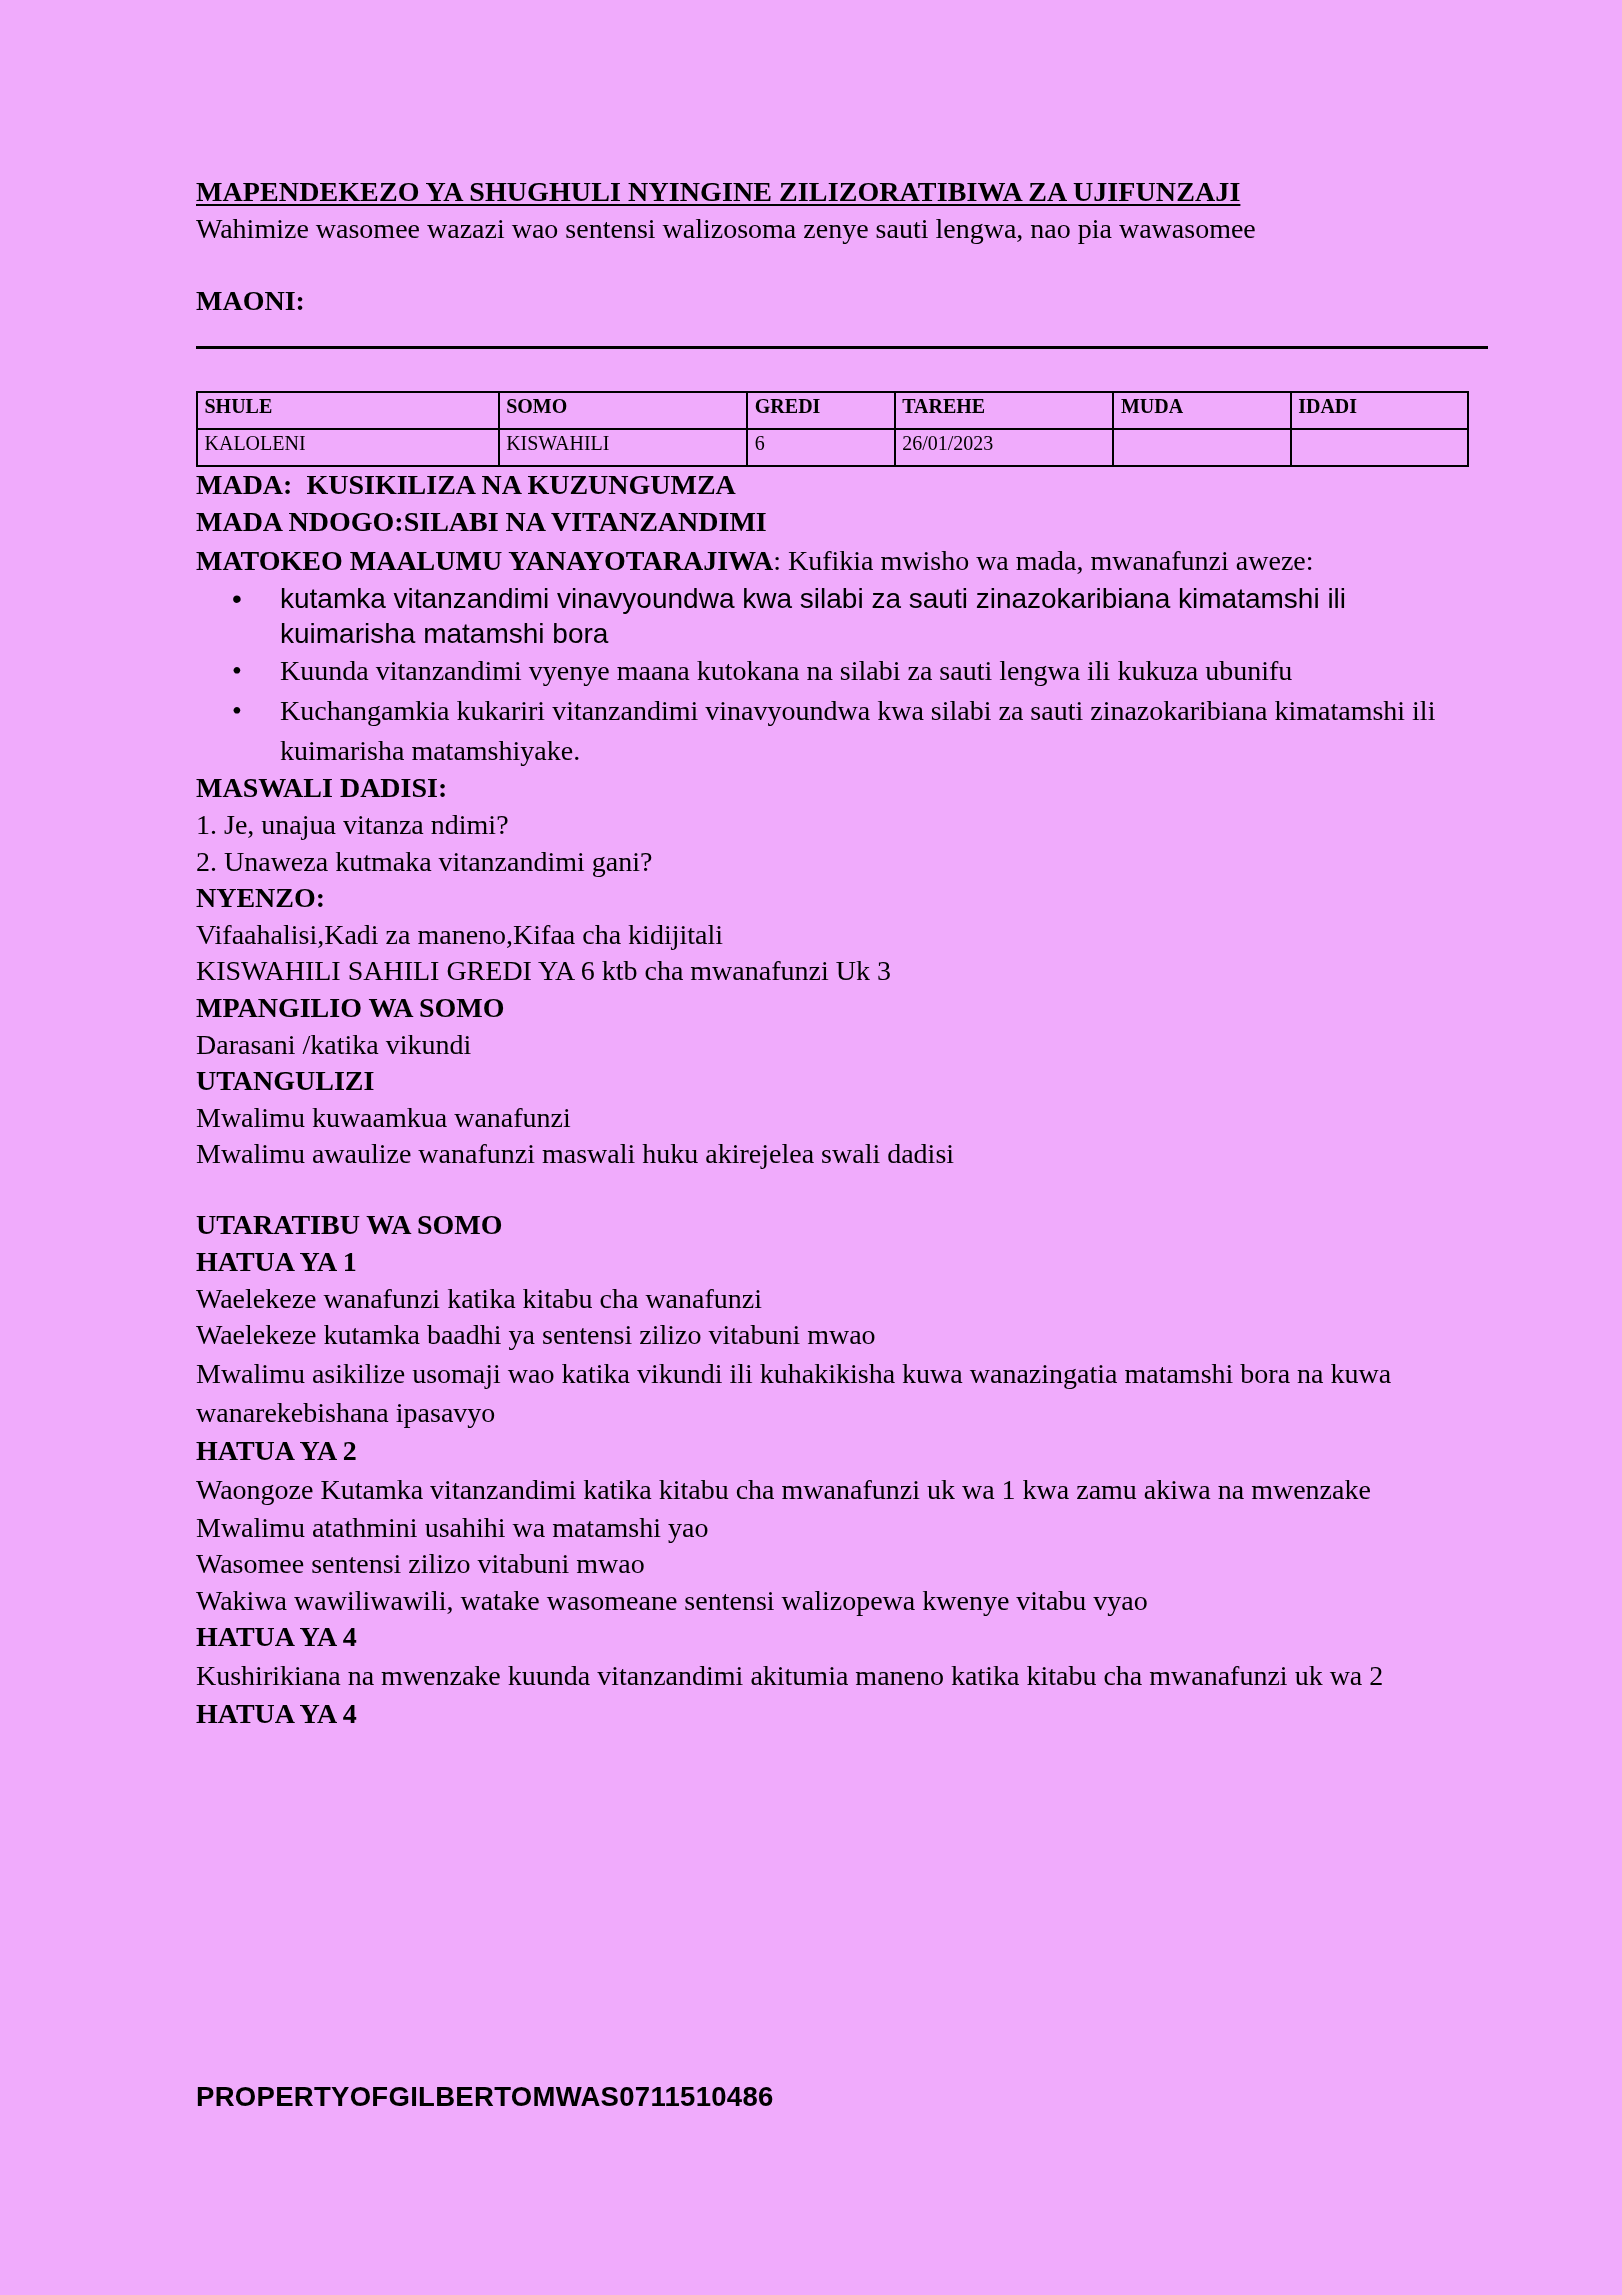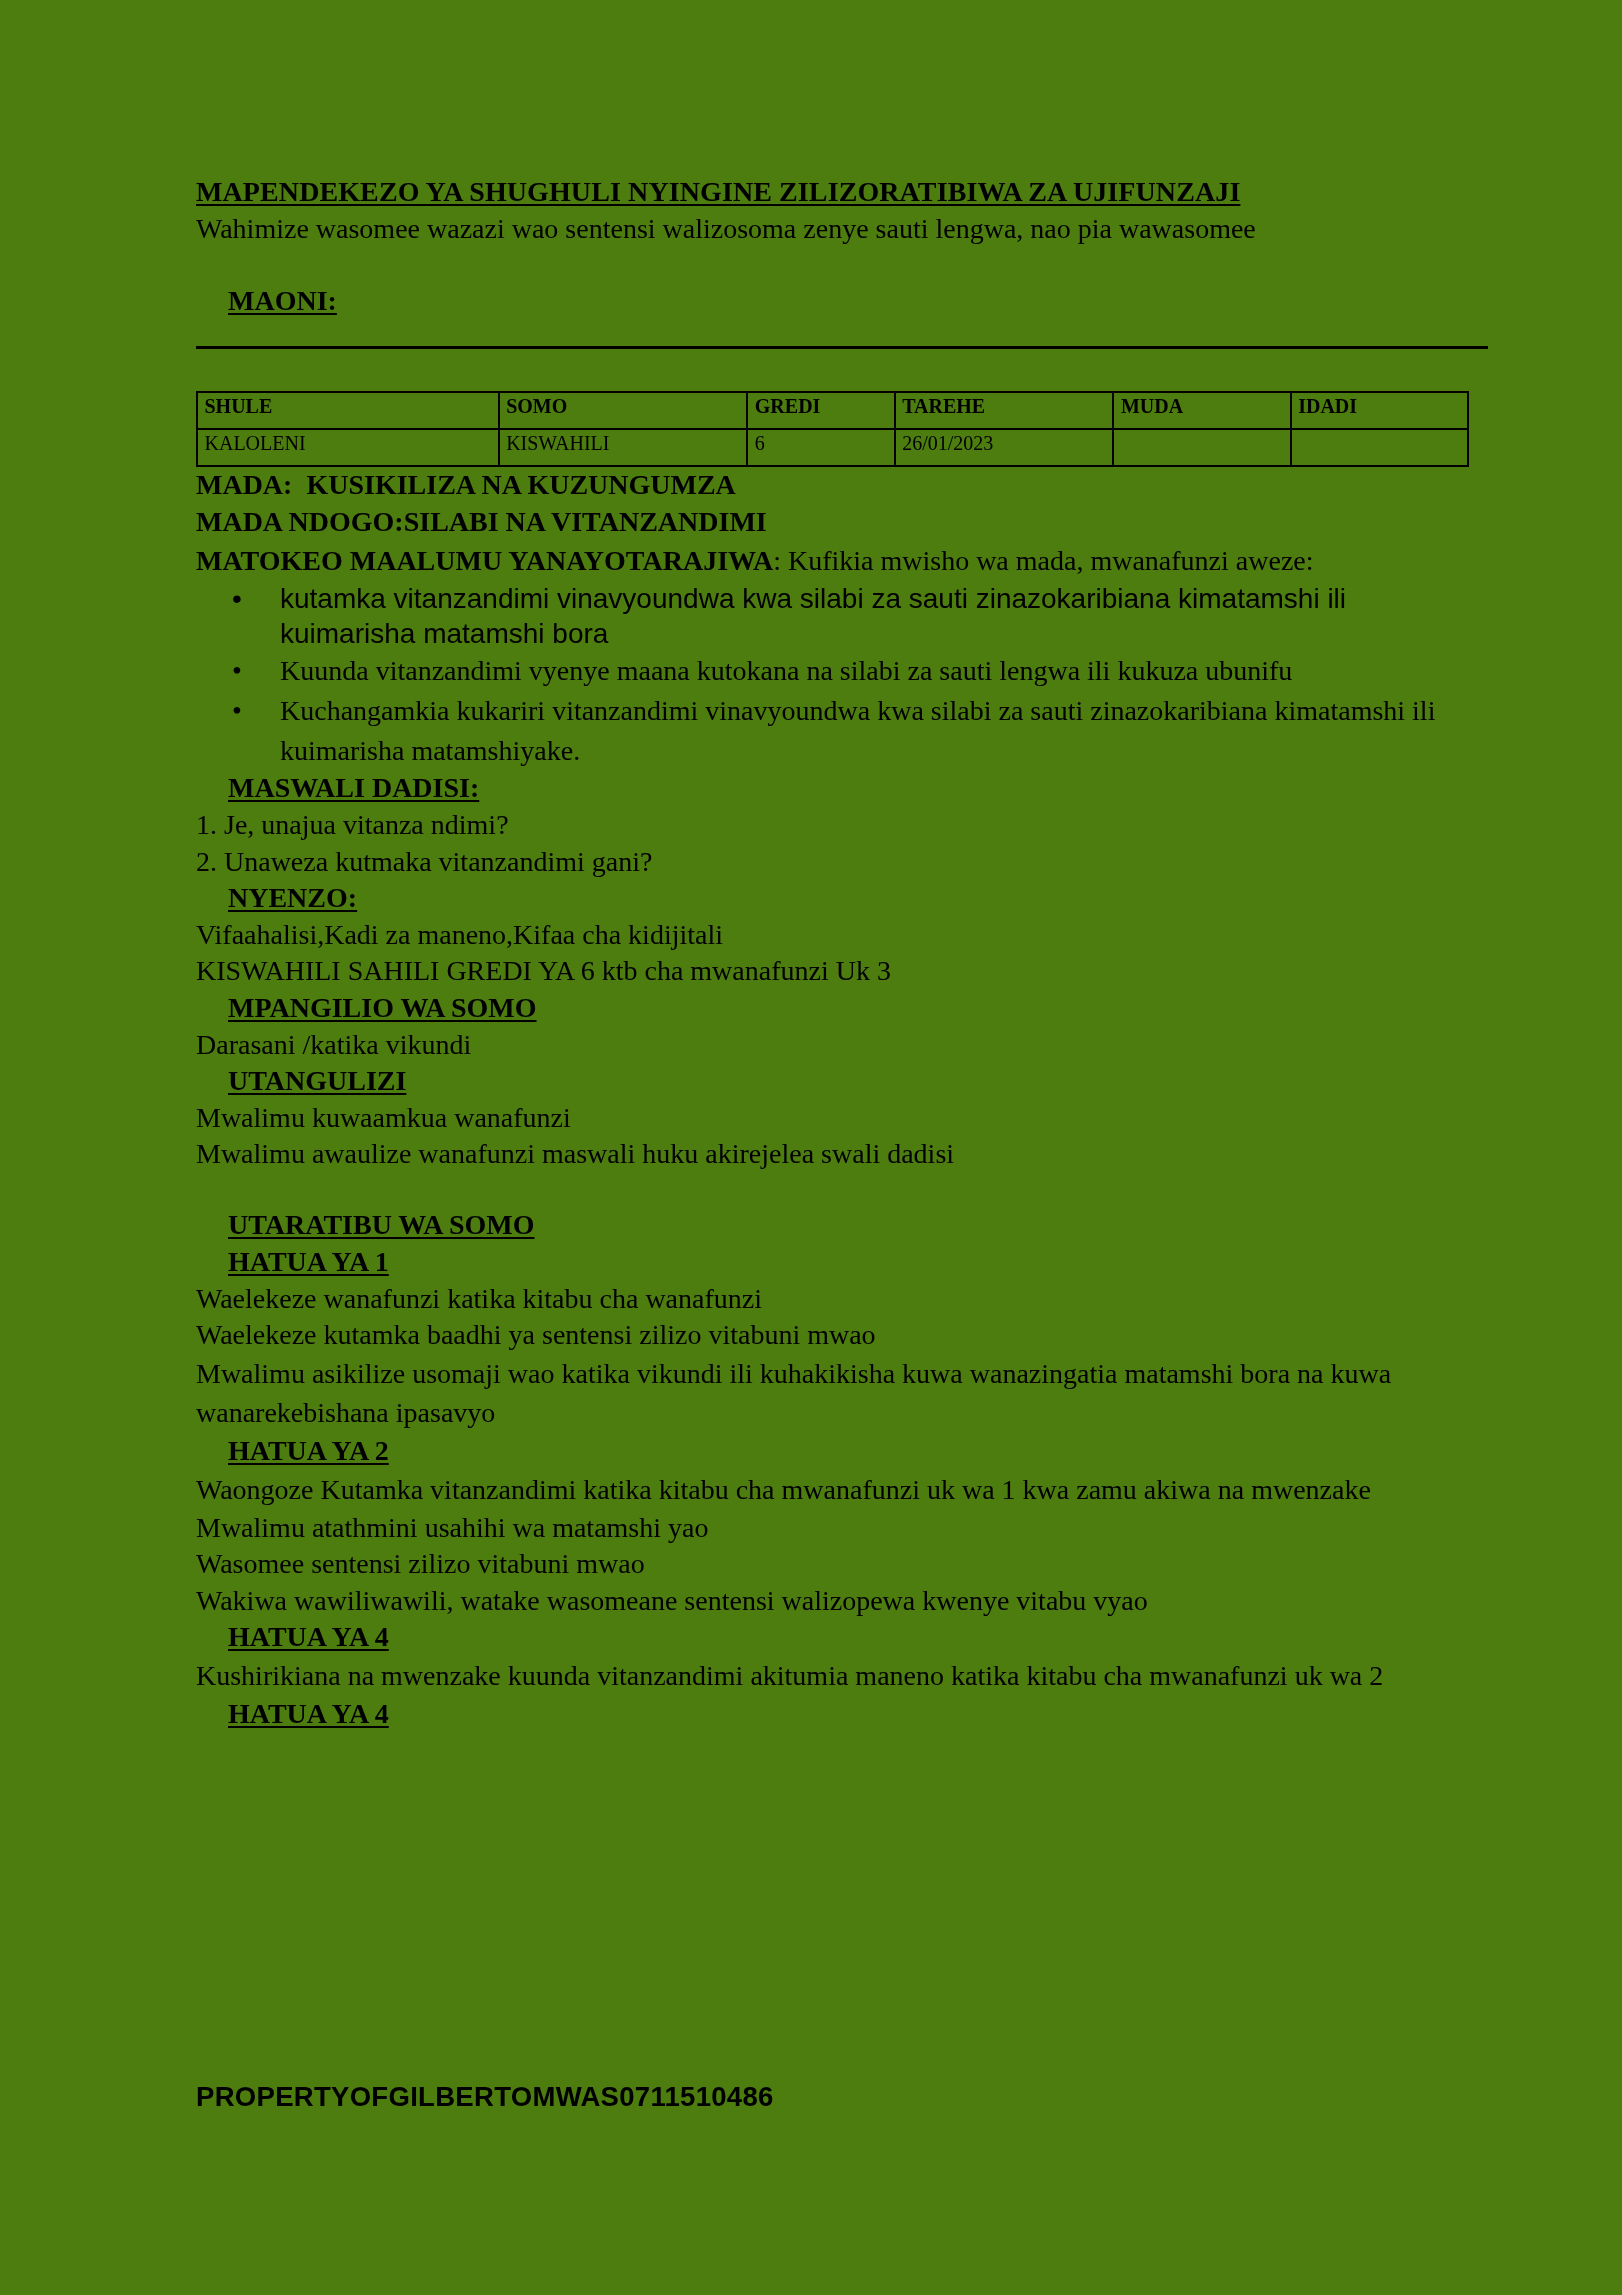--- a/index.html
+++ b/index.html
@@ -4,21 +4,21 @@
 <style>
   html, body {
     margin: 0;
     padding: 0;
     background: #ffffff;
   }
   .page {
     position: relative;
     width: 1623px;
     height: 2295px;
-    background: #4d7c0f;
+    background: #f0abfc;
     box-sizing: border-box;
     font-family: "Liberation Serif", serif;
     color: #000000;
     overflow: hidden;
     padding-left: 42px;
   }
   .content {
     position: absolute;
     left: 196px;
     top: 175px;
@@ -50,23 +50,21 @@
     margin: 0;
   }
   .section-head {
     font-family: "Liberation Serif", serif;
     font-weight: bold;
     font-size: 28px;
     line-height: 1.32;
     margin: 0;
   }
   .section-head .u {
-    text-decoration: underline;
     text-underline-offset: 3.3px;
-    margin-left: 32px;
   }
   .underline {
     text-underline-offset: 3.3px;
   }
 
   .spacer-lg { height: 34px; }
   .spacer-md { height: 26px; }
 
   
   .hrule {

